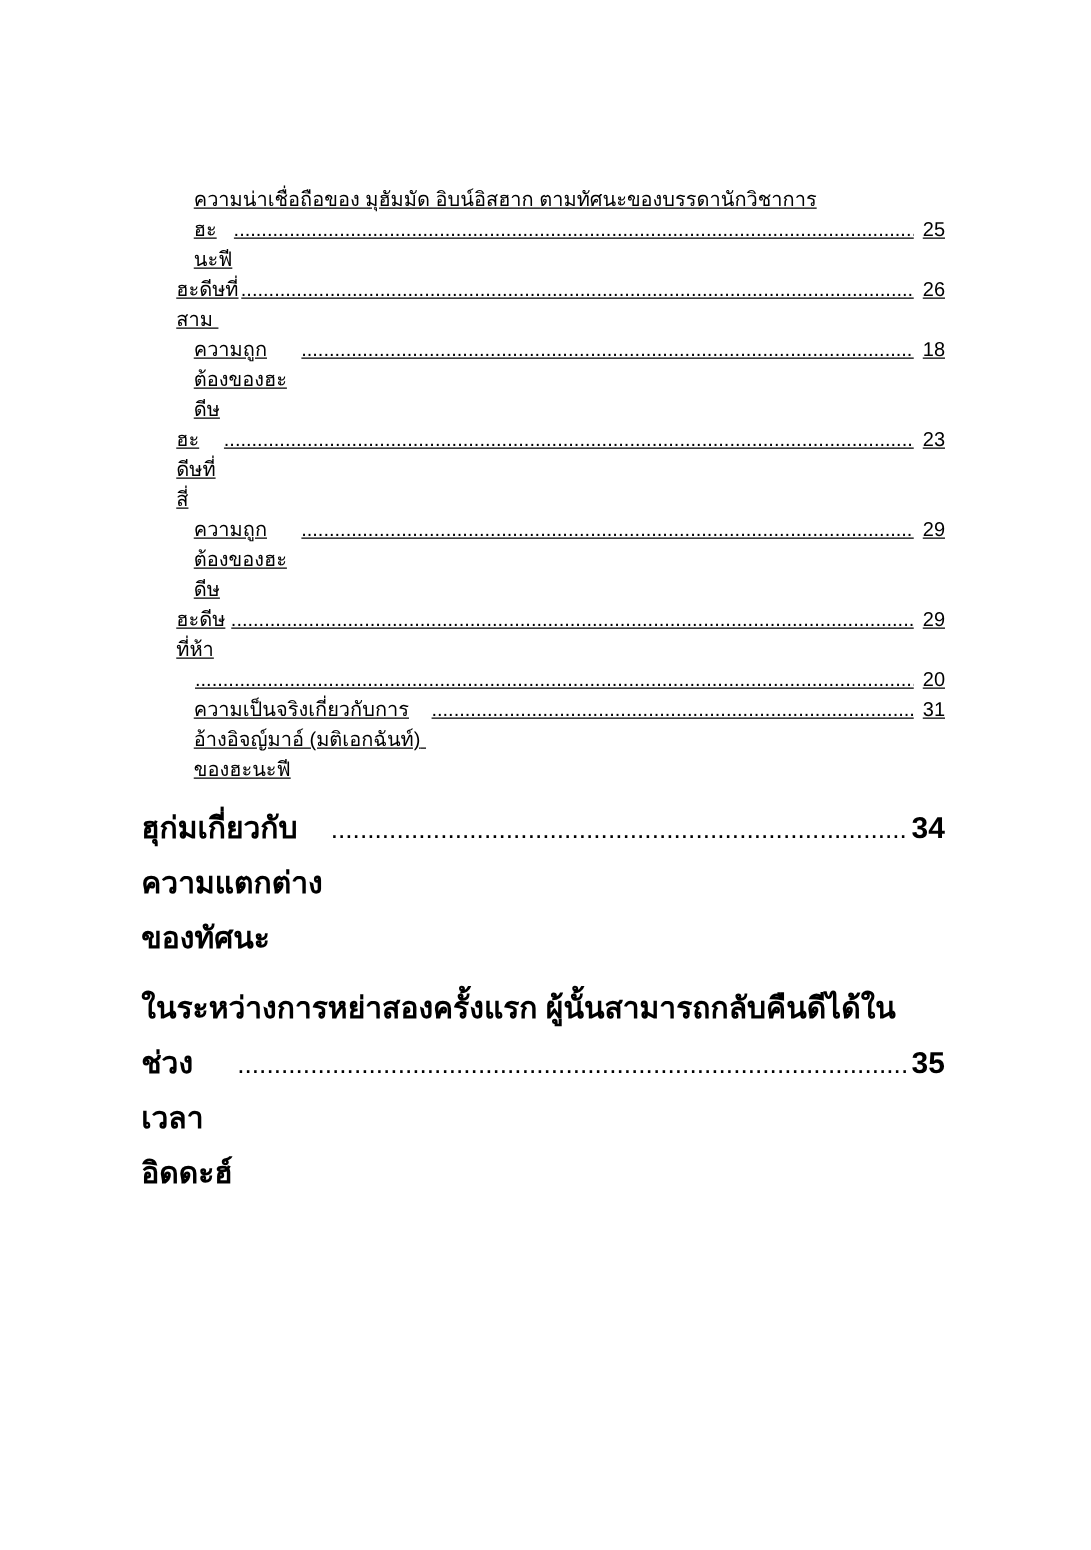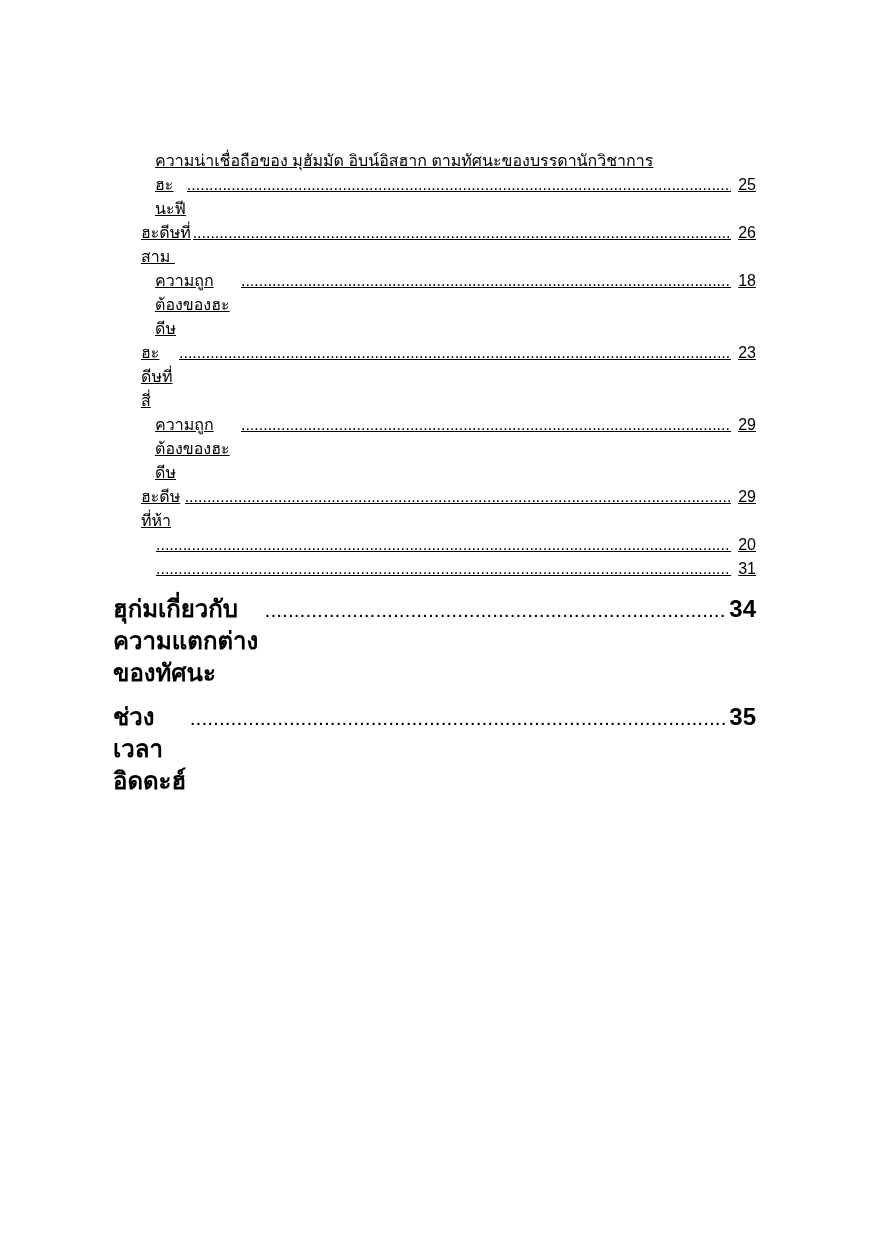--- a/index.html
+++ b/index.html
@@ -33,21 +33,21 @@
     align-items: baseline;
   }
   .entry.normal {
     font-size: 16px;
     line-height: 24px;
     font-weight: normal;
     text-decoration: underline;
   }
   .entry.bold {
     font-size: 24px;
-    line-height: 32px;
+    line-height: 44px;
     font-weight: bold;
     margin-top: 12px;
   }
   .lv0 { padding-left: 0; }
   .lv1 { padding-left: 28px; }
   .lv2 { padding-left: 42px; }
   .text {
     white-space: pre-wrap;
     flex: 0 1 auto;
   }
@@ -117,32 +117,34 @@
         </div>
       </div>
       <div class="entry normal">
         <div class="line lv2 last">
           <span class="dots">........................................................................................................................................................................................................</span>
           <span class="pagenum">20</span>
         </div>
       </div>
       <div class="entry normal">
         <div class="line lv2 last">
+          <span class="text">ความเป็นจริงเกี่ยวกับการอ้างอิจญ์มาอ์ (มติเอกฉันท์) ของฮะนะฟี</span>
           <span class="dots">........................................................................................................................................................................................................</span>
           <span class="pagenum">31</span>
         </div>
       </div>
       <div class="entry bold">
         <div class="line lv0 last">
           <span class="text">ฮุก่มเกี่ยวกับความแตกต่างของทัศนะ&nbsp;</span>
           <span class="dots">........................................................................................................................................................................................................</span>
           <span class="pagenum">34</span>
         </div>
       </div>
       <div class="entry bold">
+        <div class="line lv0"><span class="text">ในระหว่างการหย่าสองครั้งแรก ผู้นั้นสามารถกลับคืนดีได้ใน</span></div>
         <div class="line lv0 last">
           <span class="text">ช่วงเวลาอิดดะฮ์</span>
           <span class="dots">........................................................................................................................................................................................................</span>
           <span class="pagenum">35</span>
         </div>
       </div>
     </div>
 </div>
 
 </body></html>

